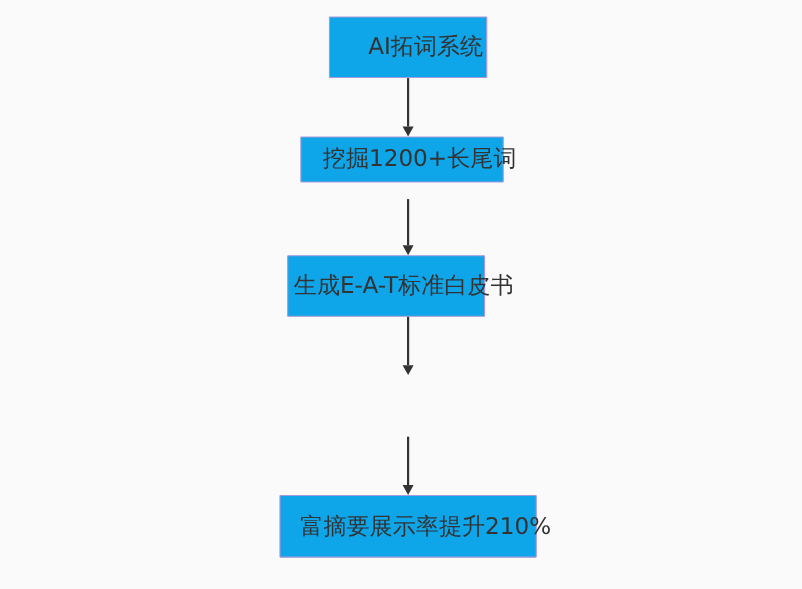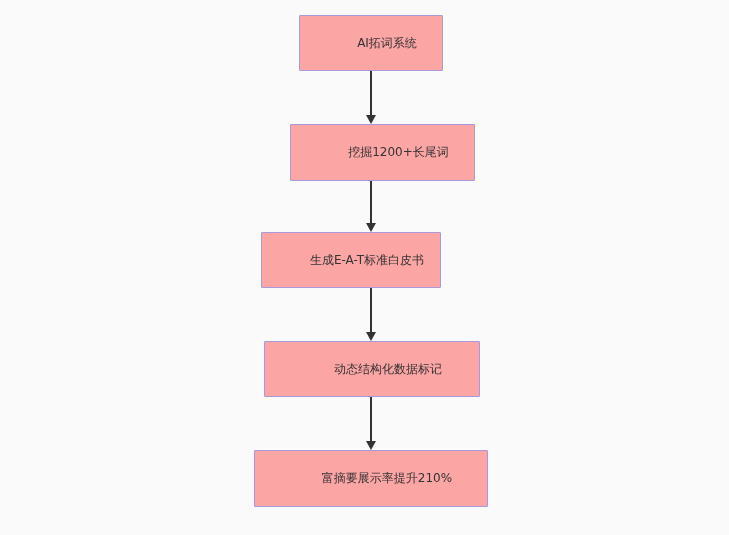--- a/index.html
+++ b/index.html
@@ -11,28 +11,28 @@
   .canvas {
     position: relative;
     width: 729px;
     height: 535px;
     background: #fafafa;
     overflow: hidden;
   }
   .node {
     position: absolute;
     box-sizing: border-box;
-    background: #fca5a5;
+    background: #0ea5e9;
     border: 1px solid #a899dc;
     border-radius: 1px;
     display: flex;
     align-items: center;
     justify-content: center;
     color: #333333;
-    font-size: 12px;
+    font-size: 21px;
     line-height: 1.2;
     text-align: center;
     white-space: nowrap;
     padding-left: 32px;
   }
   .arrow {
     position: absolute;
     width: 12px;
     display: flex;
     flex-direction: column;
@@ -58,41 +58,38 @@
 
   <div class="node" style="left:299px; top:15px; width:144px; height:56px;">
     <span>AI拓词系统</span>
   </div>
 
   <div class="arrow" style="left:365px; top:71px; height:53px;">
     <div class="arrow-line"></div>
     <div class="arrow-head"></div>
   </div>
 
-  <div class="node" style="left:290px; top:124px; width:185px; height:57px;">
+  <div class="node" style="left:273px; top:124px; width:185px; height:42px;">
     <span>挖掘1200+长尾词</span>
   </div>
 
   <div class="arrow" style="left:365px; top:181px; height:51px;">
     <div class="arrow-line"></div>
     <div class="arrow-head"></div>
   </div>
 
   <div class="node" style="left:261px; top:232px; width:180px; height:56px;">
     <span>生成E-A-T标准白皮书</span>
   </div>
 
   <div class="arrow" style="left:365px; top:288px; height:53px;">
     <div class="arrow-line"></div>
     <div class="arrow-head"></div>
   </div>
 
-  <div class="node" style="left:264px; top:341px; width:216px; height:56px;">
-    <span>动态结构化数据标记</span>
-  </div>
 
   <div class="arrow" style="left:365px; top:397px; height:53px;">
     <div class="arrow-line"></div>
     <div class="arrow-head"></div>
   </div>
 
   <div class="node" style="left:254px; top:450px; width:234px; height:57px;">
     <span>富摘要展示率提升210%</span>
   </div>
 

